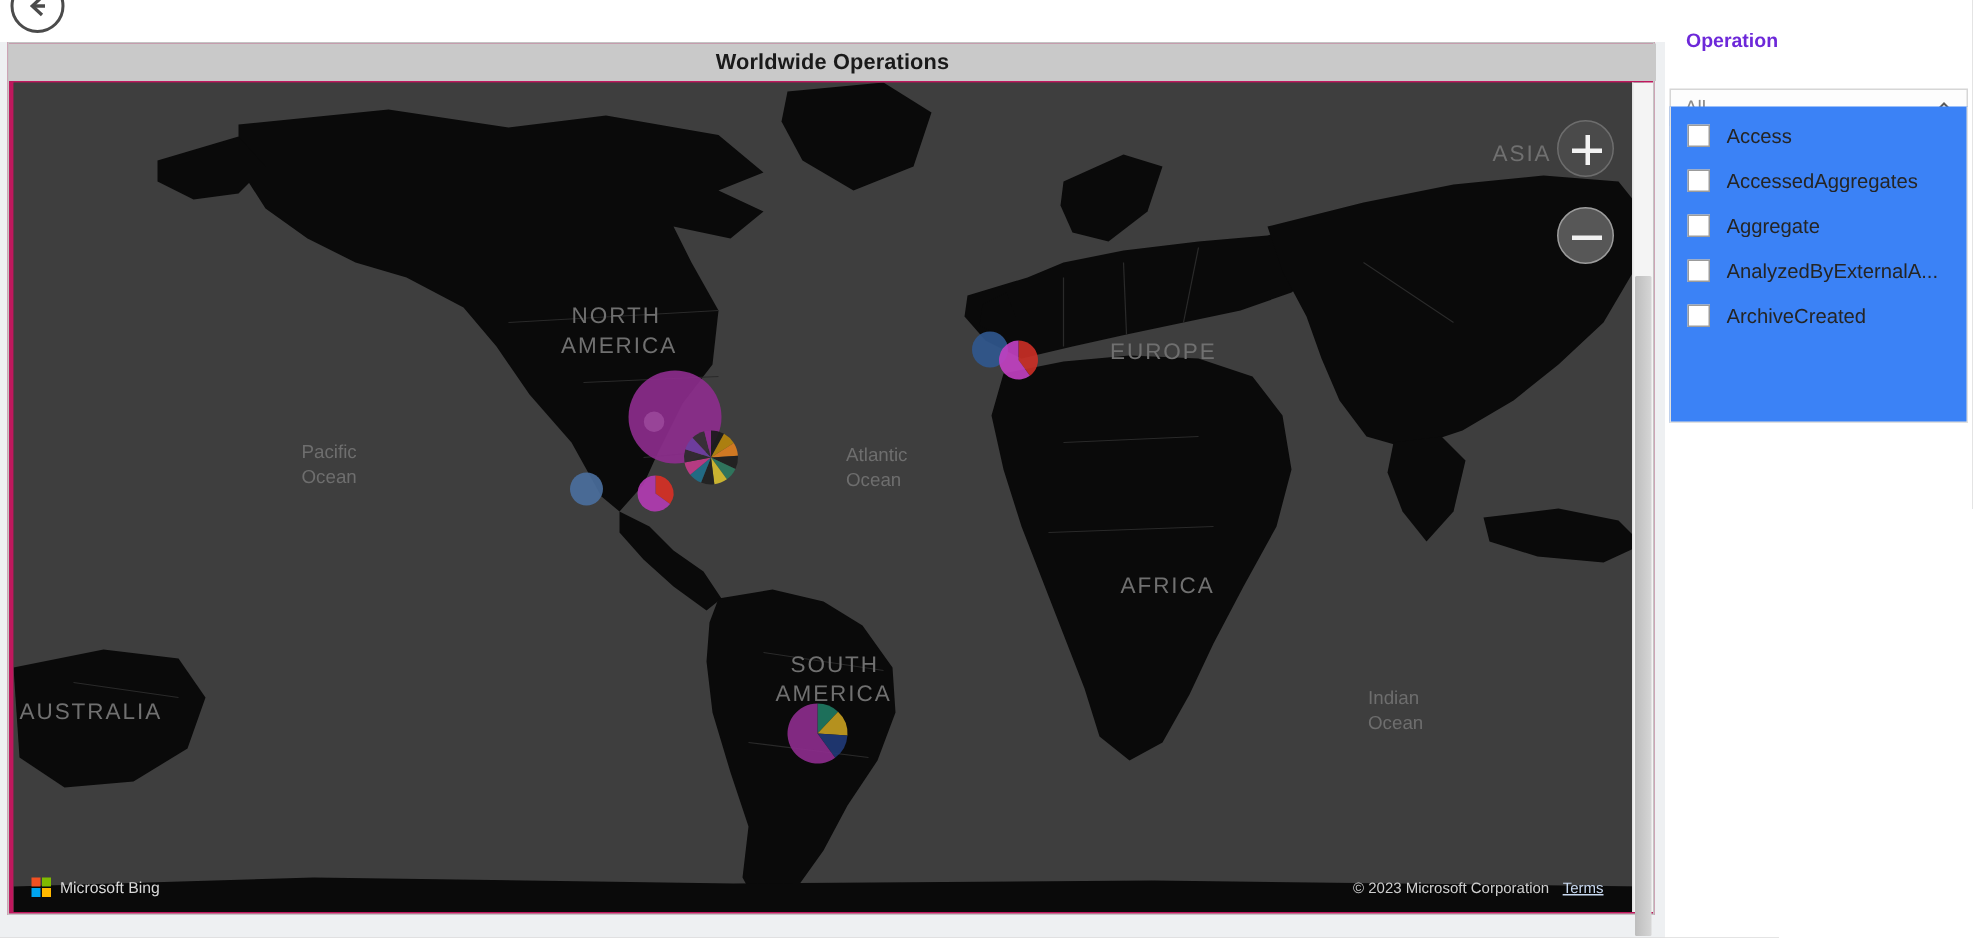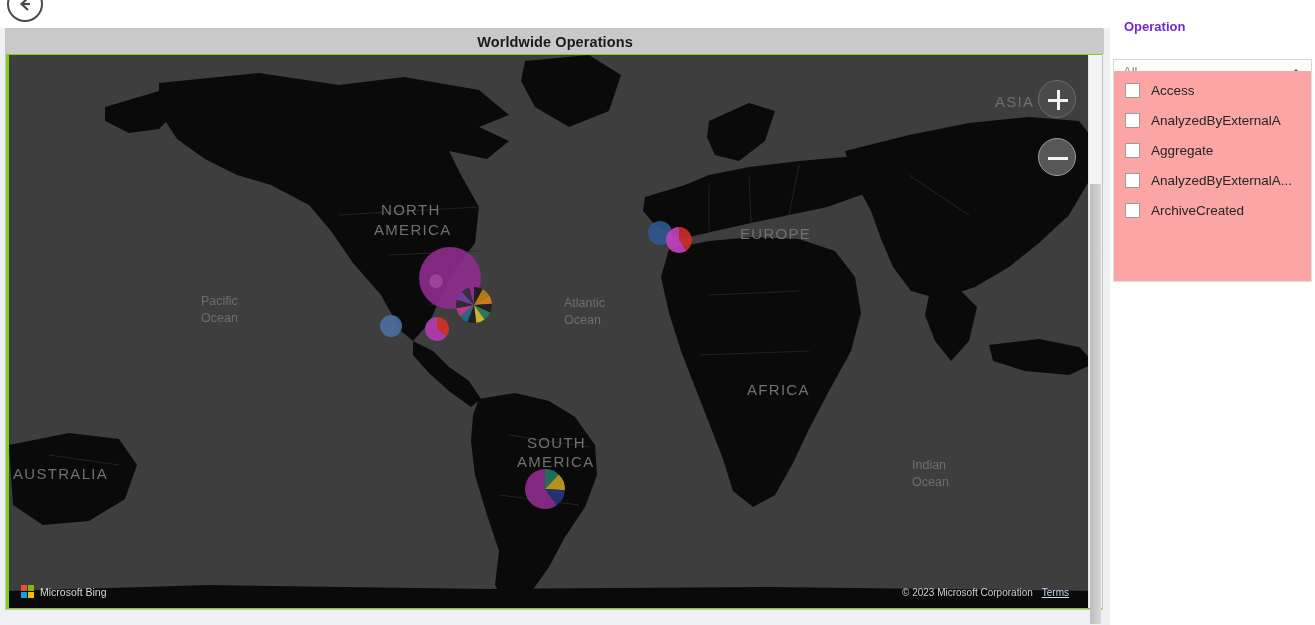--- a/index.html
+++ b/index.html
@@ -29,21 +29,21 @@
   .page-surface {
     position: absolute; left: 0; top: 28px;
     width: 1110px; height: 597px;
     background: #eef0f2;
   }
 
   
   .map-visual {
     position: absolute; left: 5px; top: 28px;
     width: 1098px; height: 582px;
-    background: #84cc16;
+    background: #be185d;
     border: 1px solid #c4c4c4;
   }
   .map-header {
     position: absolute; left: 0; top: 0; width: 1098px; height: 25px;
     background: #c9c9c9;
     display: flex; align-items: center; justify-content: center;
   }
   .map-title {
     font-size: 14.5px; font-weight: bold; color: #1a1a1a;
     letter-spacing: .1px;
@@ -120,21 +120,21 @@
     border: 1px solid #d6d6d6; background: #fdfdfd;
     display: flex; align-items: center; cursor: pointer;
   }
   .filter-combo-value {
     margin-left: 9px; font-size: 13px; color: #8a8a8a; flex: 1;
   }
   .chev { margin-right: 8px; }
   .filter-list {
     position: absolute; left: 3px; top: 71px;
     width: 199px; height: 211px;
-    background: #fca5a5;
+    background: #3b82f6;
     border: 1px solid #e0e0e0; border-top: none;
     padding-top: 4px;
   }
   .filter-item {
     height: 30px; display: flex; align-items: center;
     padding-left: 11px; cursor: pointer;
   }
   .cbx {
     width: 15px; height: 15px; min-width: 15px;
     border: 1px solid #9b9b9b; background: #ffffff;
@@ -298,21 +298,21 @@
       </span>
     </div>
 
     <div class="filter-list" id="filter-list">
         <div class="filter-item">
           <span class="cbx"></span>
           <span class="filter-item-label">Access</span>
         </div>
         <div class="filter-item">
           <span class="cbx"></span>
-          <span class="filter-item-label">AnalyzedByExternalA</span>
+          <span class="filter-item-label">AccessedAggregates</span>
         </div>
         <div class="filter-item">
           <span class="cbx"></span>
           <span class="filter-item-label">Aggregate</span>
         </div>
         <div class="filter-item">
           <span class="cbx"></span>
           <span class="filter-item-label">AnalyzedByExternalA...</span>
         </div>
         <div class="filter-item">

